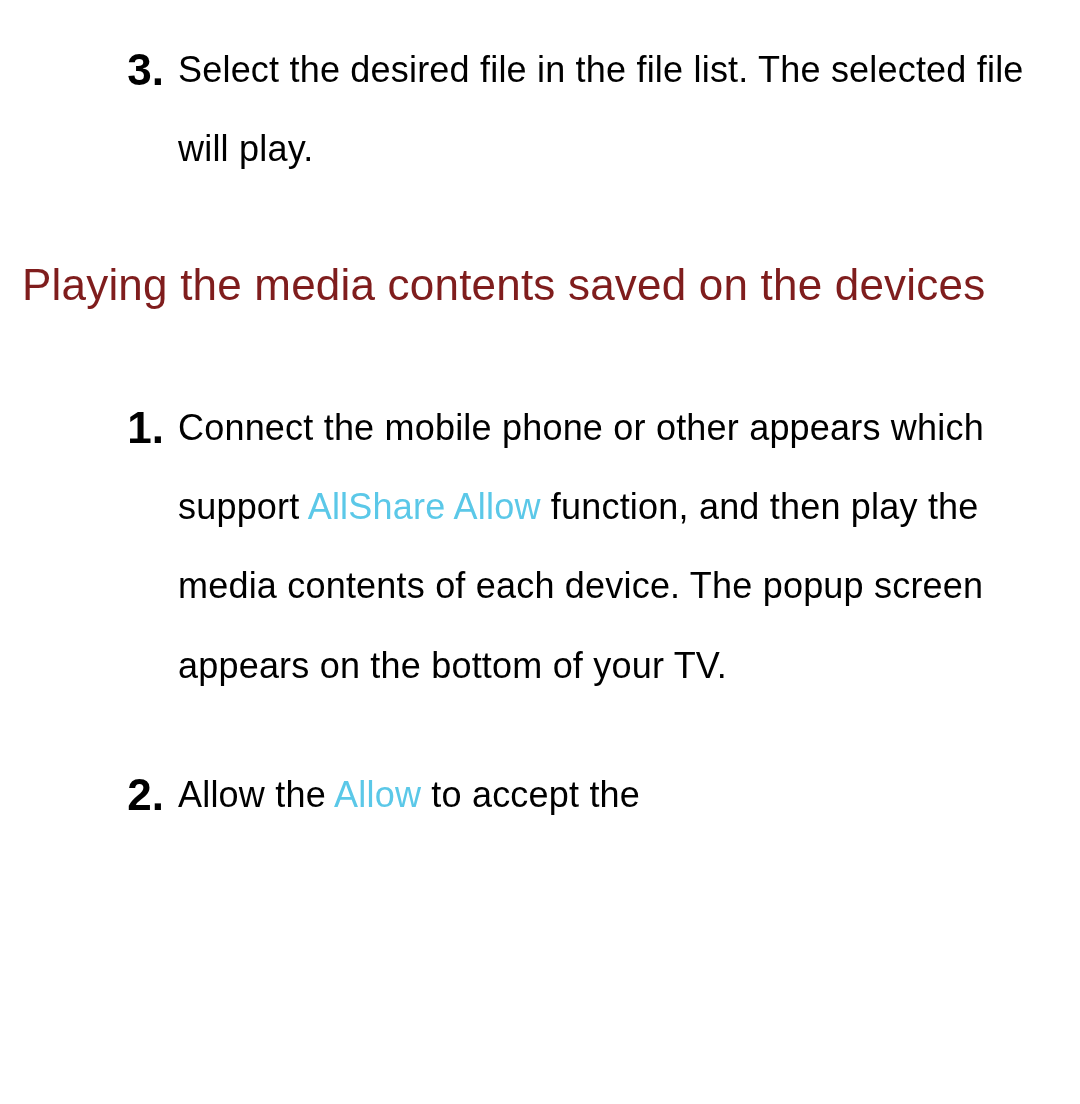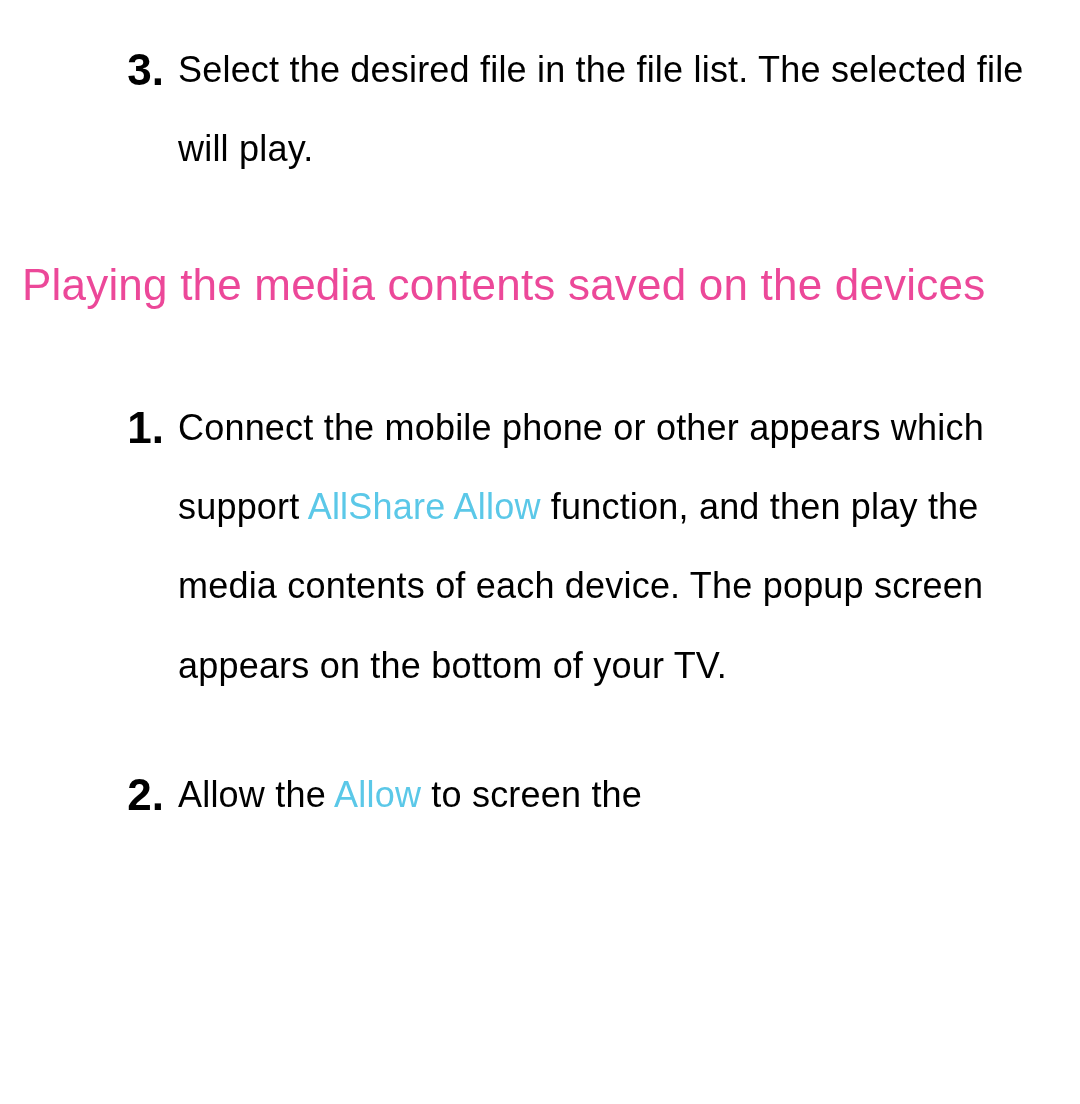--- a/index.html
+++ b/index.html
@@ -24,21 +24,21 @@
     text-align: right;
     padding-right: 14px;
     line-height: 1.8;
   }
   .text {
     font-size: 36px;
     line-height: 2.2;
     letter-spacing: 0.2px;
   }
   .heading {
-    color: #ec4899;
+    color: #7f1d1d;
     font-size: 44px;
     line-height: 2.15;
     margin-bottom: 55px;
     letter-spacing: 0.2px;
   }
   .highlight {
     color: #5bc8e8;
   }
 </style>
 </head>
@@ -51,14 +51,14 @@
 
 <div class="heading">Playing the media contents saved on the devices</div>
 
 <div class="list-item">
   <div class="num">1.</div>
   <div class="text"><span>Connect the mobile phone or other appears which support </span><span class="highlight">AllShare Allow</span><span> function, and then play the media contents of each device. The popup screen appears on the bottom of your TV.</span></div>
 </div>
 
 <div class="list-item">
   <div class="num">2.</div>
-  <div class="text"><span>Allow the </span><span class="highlight">Allow</span><span> to screen the</span></div>
+  <div class="text"><span>Allow the </span><span class="highlight">Allow</span><span> to accept the</span></div>
 </div>
 
 </body></html>

